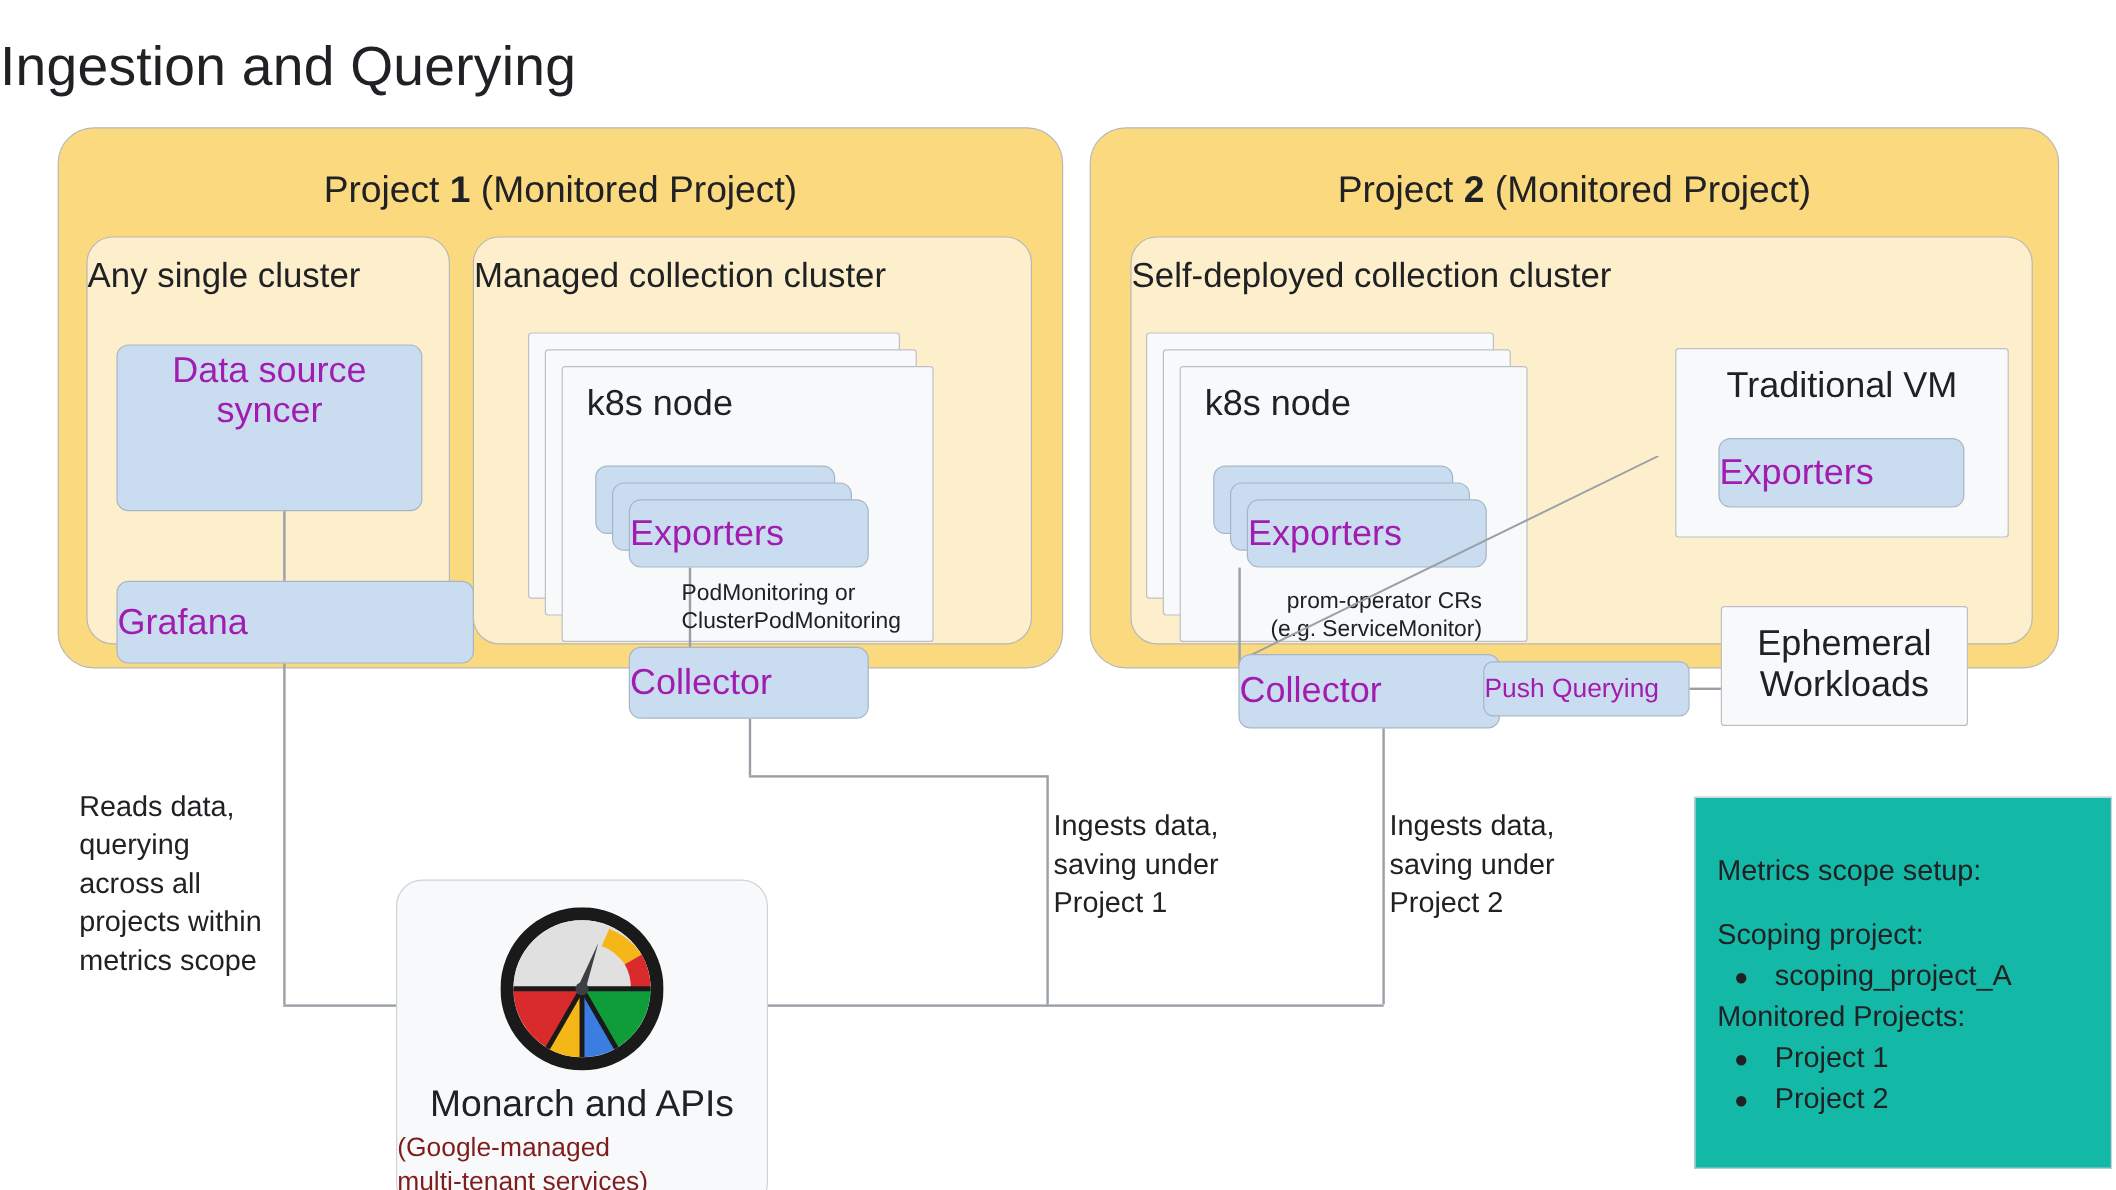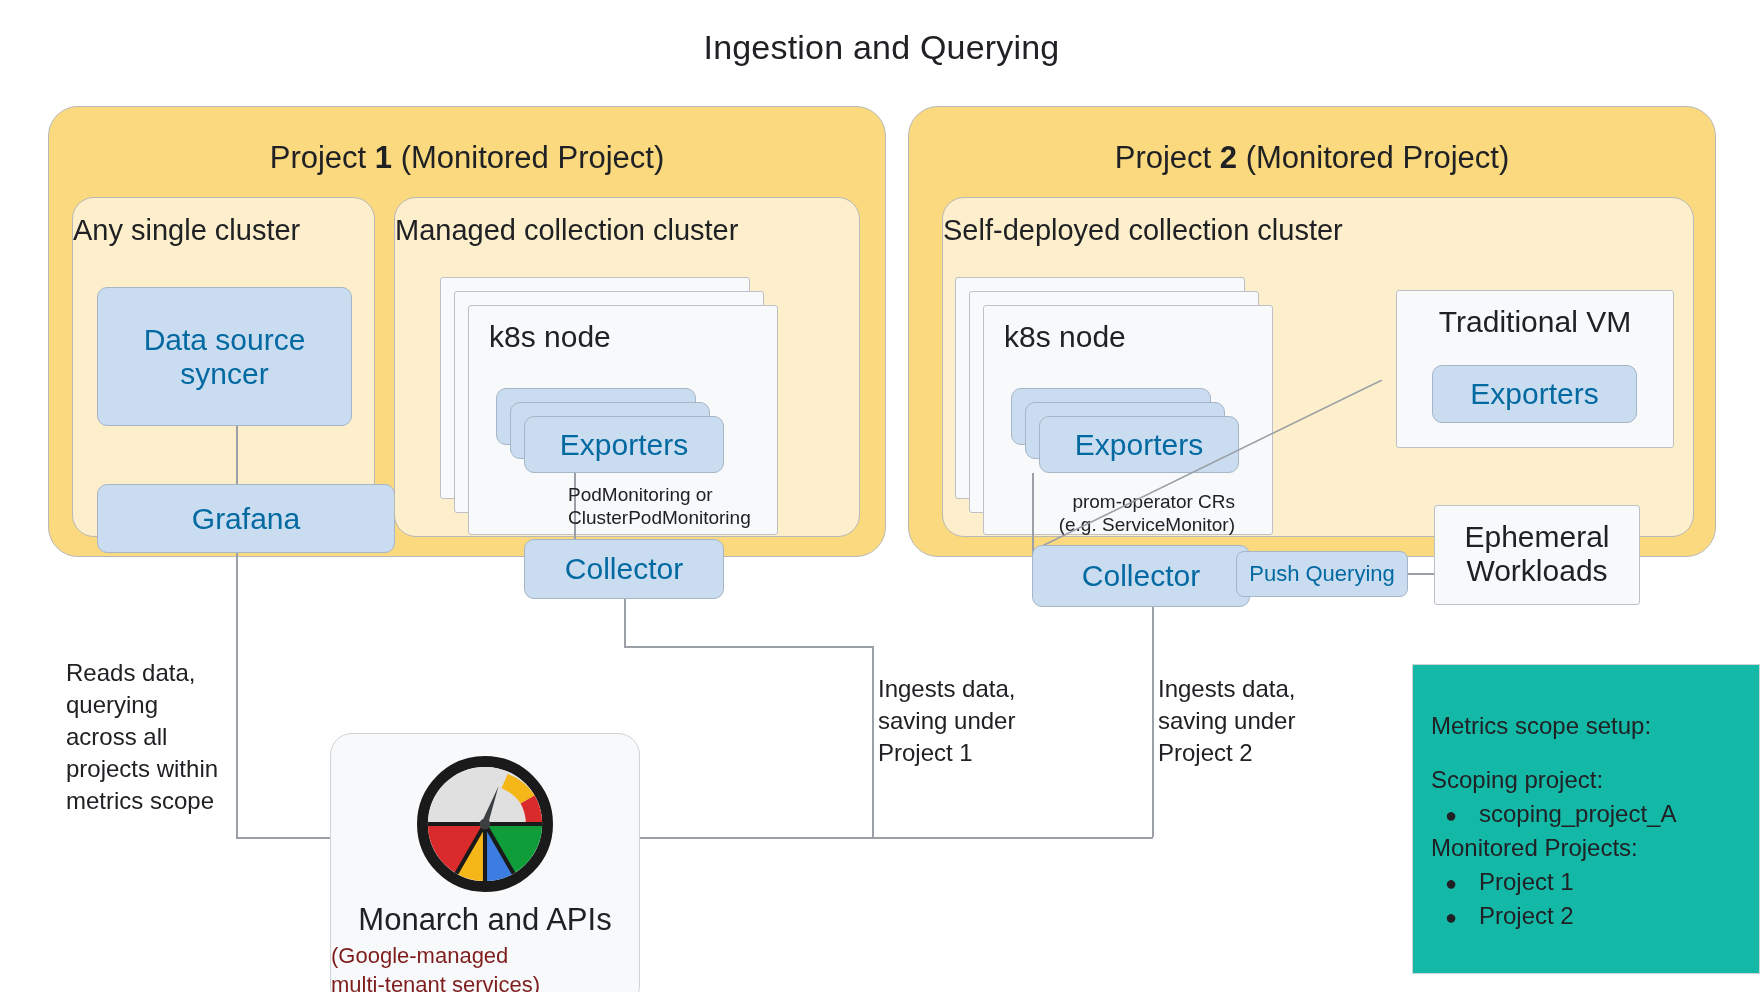--- a/index.html
+++ b/index.html
@@ -5,22 +5,22 @@
   html,body{margin:0;padding:0;background:#ffffff;}
   body{
     width:1763px;height:992px;position:relative;overflow:hidden;
     font-family:"Liberation Sans","DejaVu Sans",sans-serif;
     color:#202124;
   }
   .abs{position:absolute;box-sizing:border-box;}
 
   
   #title{
-    left:0;top:28px;width:1763px;text-align:center;
-    font-size:34px;color:#202124;letter-spacing:.2px;
+    left:0;top:28px;width:1763px;
+    font-size:46px;color:#202124;letter-spacing:.2px;
   }
 
   
   .project-outer{
     background:#FBD97E;border:1.5px solid #B8B8B8;border-radius:30px;
   }
   .project-title{
     position:absolute;left:0;top:33px;width:100%;text-align:center;
     font-size:31px;color:#202124;
   }
@@ -39,22 +39,22 @@
   .node-card{
     background:#F8F9FB;border:1.5px solid #BDC1C6;border-radius:3px;
   }
   .node-label{
     position:absolute;left:20px;top:14px;font-size:30px;color:#202124;
   }
 
   
   .bluebox{
     background:#C9DCF0;border:1.5px solid #A7B6C6;border-radius:10px;
-    display:flex;align-items:center;justify-content:center;text-align:center;
-    font-size:30px;color:#0369a1;line-height:1.12;
+    display:flex;align-items:center;text-align:center;
+    font-size:30px;color:#a21caf;line-height:1.12;
   }
   .bluebox.small{font-size:22px;border-radius:8px;}
   .bluebox.stacked{background:#C9DCF0;}
 
   
   .whitebox{
     background:#F8F9FB;border:1.5px solid #BDC1C6;border-radius:3px;
   }
   .whitebox-title{
     position:absolute;left:0;top:14px;width:100%;text-align:center;

